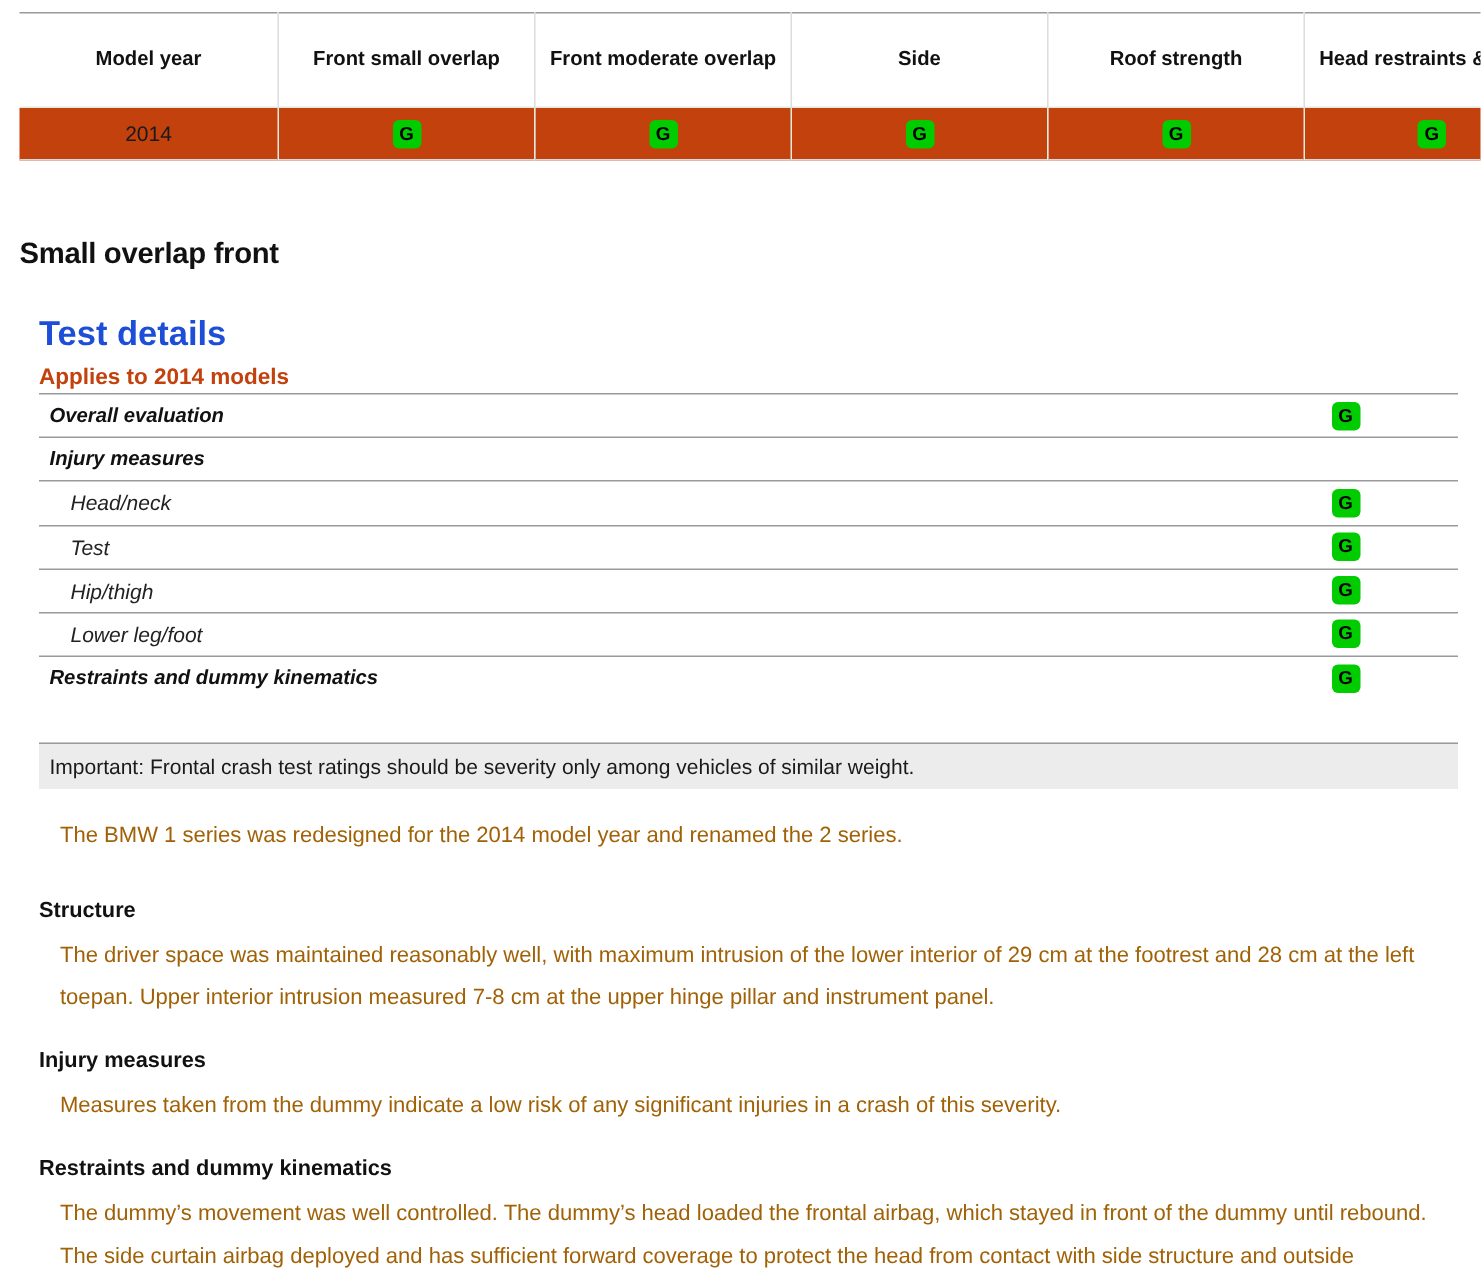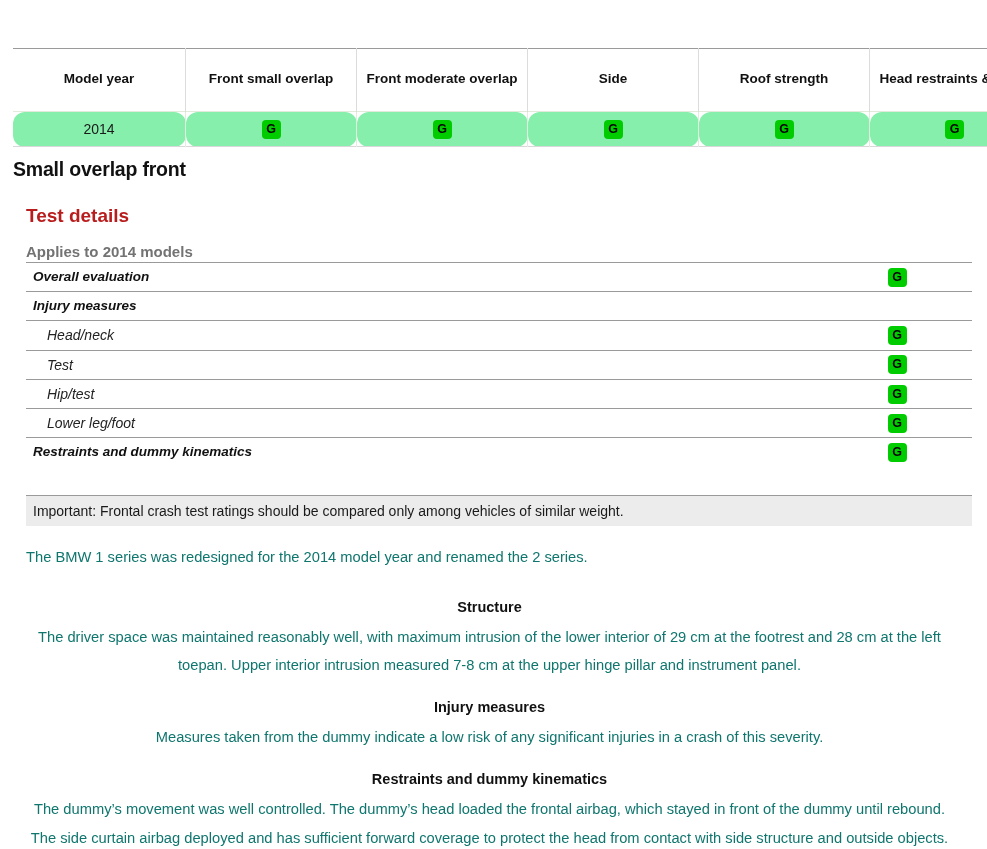--- a/index.html
+++ b/index.html
@@ -15,21 +15,20 @@
     overflow: hidden;
     position: relative;
   }
 
   
   .summary-wrap {
     position: absolute;
     left: 13px;
     top: 8px;
     width: 949px;
-    margin-top: 40px;
   }
   table.summary {
     border-collapse: collapse;
     width: 949px;
     table-layout: fixed;
     border-top: 1px solid #9a9a9a;
     border-bottom: 1px solid #d8d8d8;
   }
   table.summary th {
     font-size: 13.5px;
@@ -42,26 +41,25 @@
     background: #ffffff;
     border-right: 1px solid #dcdcdc;
     line-height: 1.22;
   }
   table.summary th:last-child { border-right: none; }
   table.summary td {
     text-align: center;
     vertical-align: middle;
     height: 30px;
     padding: 2px 6px;
-    background: #86efac;
+    background: #c2410c;
     border-right: 1px solid #e4ece0;
     border-top: 1px solid #e2eada;
     font-size: 14px;
     color: #1a1a1a;
-    border-radius: 12px;
   }
   table.summary td:last-child { border-right: none; }
 
   
   .badge {
     display: inline-block;
     width: 19px;
     height: 19px;
     line-height: 19px;
     border-radius: 4px;
@@ -82,31 +80,31 @@
     top: 142px;
     font-size: 19.5px;
     font-weight: bold;
     color: #111;
     letter-spacing: -0.2px;
   }
   .sub-title {
     position: absolute;
     left: 26px;
     top: 186px;
-    font-size: 19px;
-    font-weight: bold;
-    color: #b91c1c;
+    font-size: 23px;
+    font-weight: bold;
+    color: #1d4ed8;
   }
   .applies-title {
     position: absolute;
     left: 26px;
     top: 223px;
     font-size: 15px;
     font-weight: bold;
-    color: #737373;
+    color: #c2410c;
   }
 
   
   .detail-wrap {
     position: absolute;
     left: 26px;
     top: 262px;
     width: 946px;
   }
   .detail-row {
@@ -162,33 +160,33 @@
   }
 
   
   .body-wrap {
     position: absolute;
     left: 26px;
     top: 543px;
     width: 927px;
   }
   .body-wrap p.para {
-    margin: 0 0 22px 0;
+    margin: 0 0 22px 14px;
     font-size: 14.7px;
     line-height: 28.7px;
-    color: #0f766e;
+    color: #a16207;
   }
   .body-wrap h4.bodyhead {
     margin: 0 0 3px 0;
     font-size: 14.5px;
     font-weight: bold;
     line-height: 26px;
     color: #111;
   }
-  .body-wrap .block { margin-bottom: 12px; text-align: center; }
+  .body-wrap .block { margin-bottom: 12px; }
   .body-wrap .block p.para { margin-bottom: 14px; }
 </style>
 </head>
 <body>
 
 <div class="summary-wrap">
   <table class="summary">
     <thead>
       <tr>
         <th style="width:160px">Model year</th>
@@ -248,21 +246,21 @@
   </div>
 
   <div class="detail-row sub">
     <span class="label">Test</span>
     <span class="rating">
       <span class="badge g">G</span>
     </span>
   </div>
 
   <div class="detail-row sub">
-    <span class="label">Hip/test</span>
+    <span class="label">Hip/thigh</span>
     <span class="rating">
       <span class="badge g">G</span>
     </span>
   </div>
 
   <div class="detail-row sub">
     <span class="label">Lower leg/foot</span>
     <span class="rating">
       <span class="badge g">G</span>
     </span>
@@ -271,21 +269,21 @@
   <div class="detail-row main">
     <span class="label">Restraints and dummy kinematics</span>
     <span class="rating">
       <span class="badge g">G</span>
     </span>
   </div>
 
 </div>
 
 <div class="important">
-  <span class="txt">Important: Frontal crash test ratings should be compared only among vehicles of similar weight.</span>
+  <span class="txt">Important: Frontal crash test ratings should be severity only among vehicles of similar weight.</span>
 </div>
 
 <div class="body-wrap">
 
   <p class="para">The BMW 1 series was redesigned for the 2014 model year and renamed the 2 series.</p>
 
   <div class="block">
     <h4 class="bodyhead">Structure</h4>
     <p class="para">The driver space was maintained reasonably well, with maximum intrusion of the lower interior of 29 cm at the footrest and 28 cm at the left toepan. Upper interior intrusion measured 7-8 cm at the upper hinge pillar and instrument panel.</p>
   </div>

